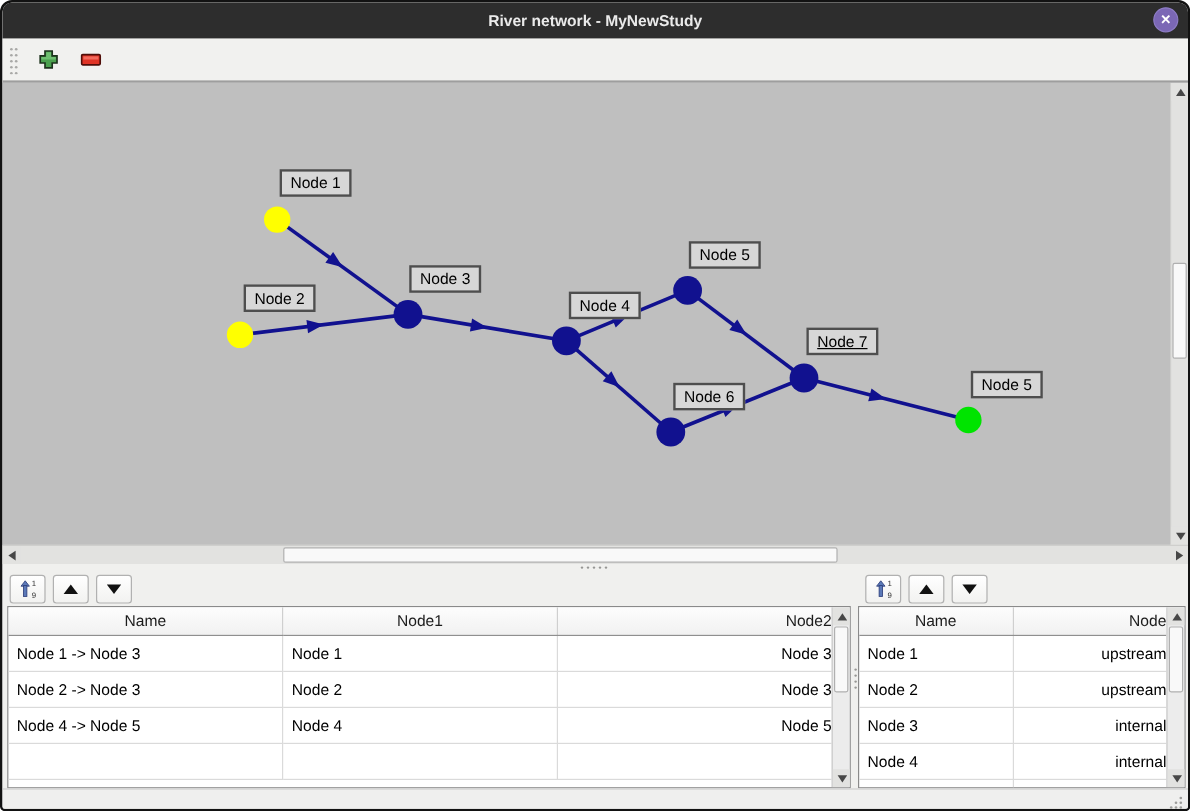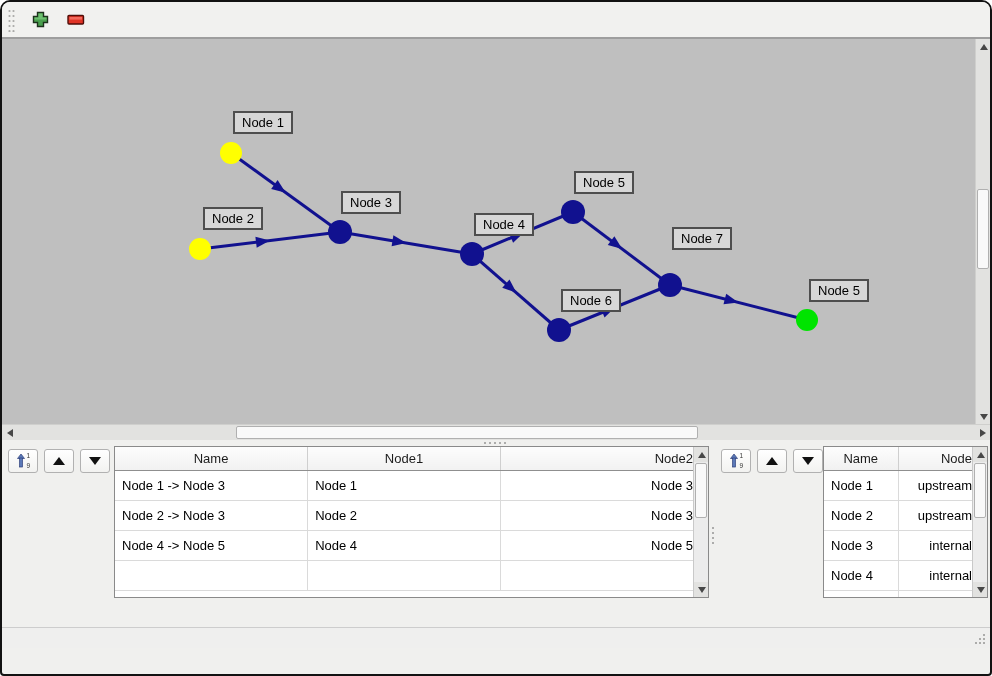--- a/index.html
+++ b/index.html
@@ -48,21 +48,21 @@
   .trr { width:0;height:0;border-top:4px solid transparent;border-bottom:4px solid transparent;border-left:6px solid #474747; }
   .tub { width:0;height:0;border-left:6px solid transparent;border-right:6px solid transparent;border-bottom:8px solid #111; }
   .tdb { width:0;height:0;border-left:6px solid transparent;border-right:6px solid transparent;border-top:8px solid #111; }
 
   
   .split-h { height: 6px; background: #f0f0ee; display: flex; align-items: center; justify-content: center; }
   .split-v { width: 4px; display: flex; align-items: center; justify-content: center; }
 
   
   .panels { height: 181px; display: flex; background: #f0f0ee; }
-  .panel { display: flex; }
+  .panel { display: flex; flex-direction: column; }
   .panel-left { width: 709px; }
   .panel-right { flex: 1; }
   .btnbar { height: 29px; display: flex; align-items: center; gap: 6px; padding-left: 6px; }
   .pbtn { width: 30px; height: 24px; background: linear-gradient(#ffffff, #f2f2f0);
           border: 1px solid #b1b1b1; border-radius: 3px;
           display: flex; align-items: center; justify-content: center; }
 
   .tbl-wrap { height: 152px; background: #fff; border: 1px solid #8a8a8a;
               display: flex; overflow: hidden; }
   .panel-left  .tbl-wrap { margin: 0 2px 0 4px; }
@@ -80,20 +80,26 @@
 
   
   .statusbar { height: 21px; background: #efefee; border-top: 1px solid #cdcdcd; position: relative; }
   .grip { position: absolute; right: 3px; bottom: 2px; }
 </style>
 </head>
 <body>
 
 <div class="window">
 
+  <div class="titlebar">
+    <div class="title">River network - MyNewStudy</div>
+    <div class="close-btn">
+      <span>✕</span>
+    </div>
+  </div>
 
   <div class="toolbar">
     <svg width="9" height="24">
       <g fill="#a9a9a7">
         <circle cx="2.5" cy="3" r="1.1"></circle>
           <circle cx="6.5" cy="3" r="1.1"></circle>
         <circle cx="2.5" cy="8" r="1.1"></circle>
           <circle cx="6.5" cy="8" r="1.1"></circle>
         <circle cx="2.5" cy="13" r="1.1"></circle>
           <circle cx="6.5" cy="13" r="1.1"></circle>
@@ -155,21 +161,21 @@
       <button class="sbtn">
           <span class="tdn"></span>
         </button>
     </div>
   <div class="node-label" style="left: 231px; top: 72px;">Node 1</div>
       <div class="node-label" style="left: 201px; top: 168px;">Node 2</div>
       <div class="node-label" style="left: 339px; top: 152px;">Node 3</div>
       <div class="node-label" style="left: 472px; top: 174px;">Node 4</div>
       <div class="node-label" style="left: 572px; top: 132px;">Node 5</div>
       <div class="node-label" style="left: 559px; top: 250px;">Node 6</div>
-      <div class="node-label" style="left: 670px; top: 188px;">Node 7</div>
+      <div class="node-label" style="left: 670px; top: 204px; text-decoration: underline;">Node 7</div>
       <div class="node-label" style="left: 807px; top: 240px;">Node 5</div>
     </div>
 
   <div class="hscroll">
     <button class="sbtn">
         <span class="tl"></span>
       </button>
     <div class="track">
       <div class="thumb-h" style="left:219px;width:462px;"></div>
     </div>

